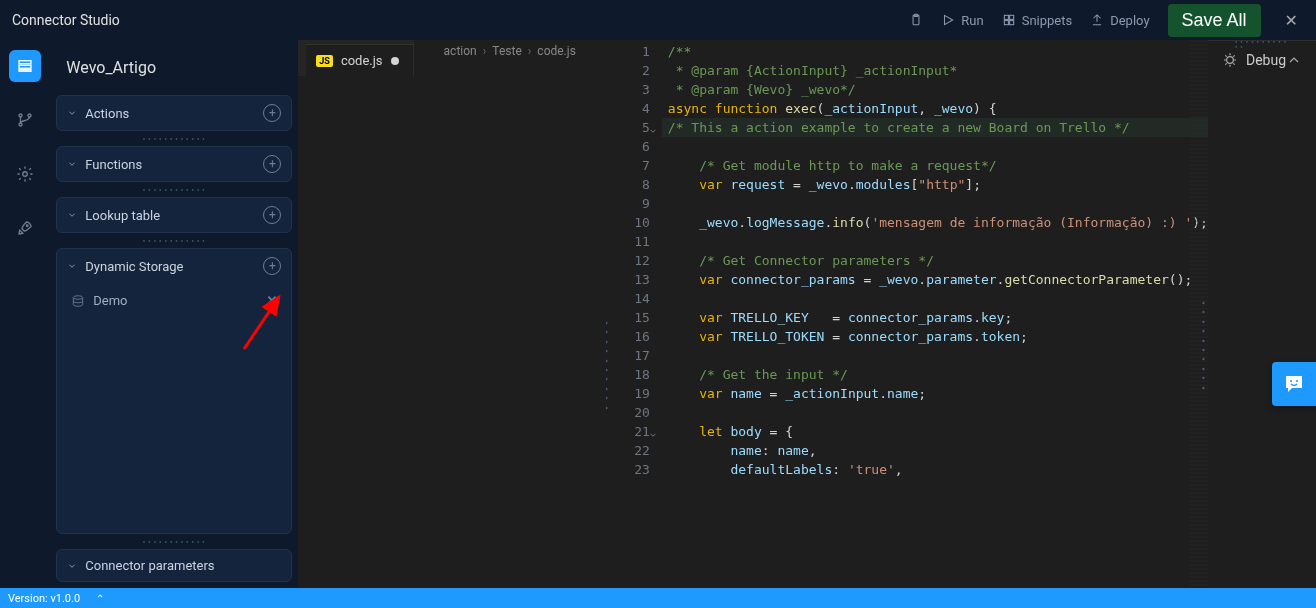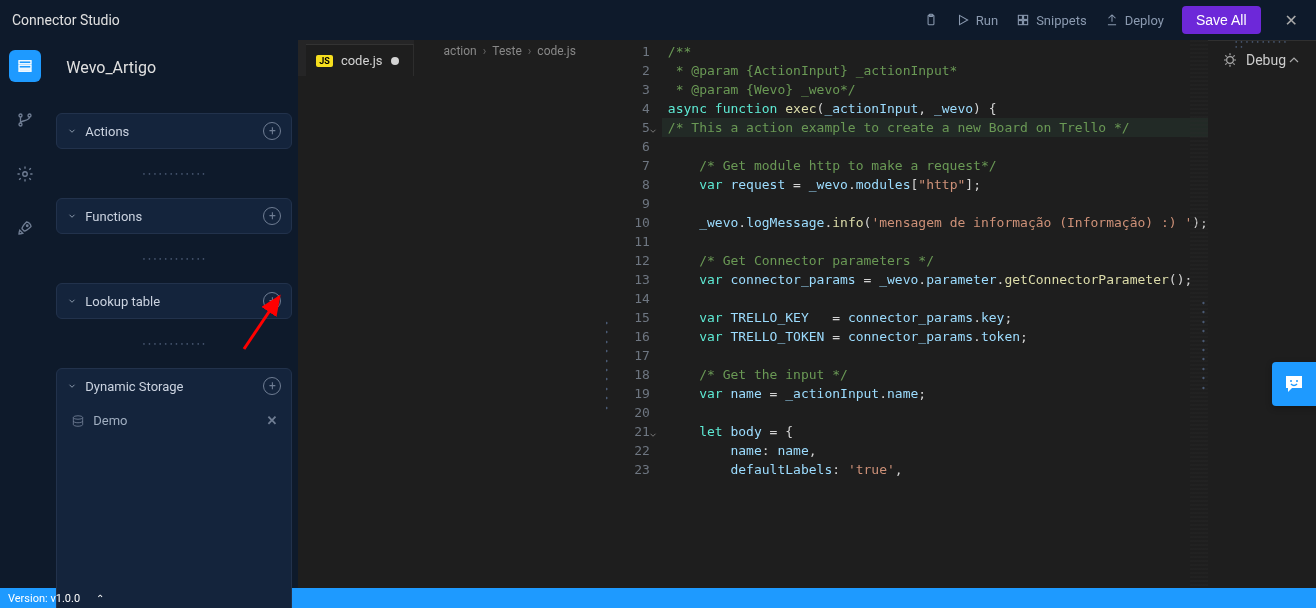--- a/index.html
+++ b/index.html
@@ -25,22 +25,22 @@
     justify-content: space-between;
   }
   .topbar-left { color: #e0e0e0; font-size: 14px; }
   .topbar-right { display: flex; align-items: center; gap: 18px; }
   .topbar-action {
     display: flex; align-items: center; gap: 6px;
     color: #8b9ab0; font-size: 13px; cursor: pointer;
   }
   .topbar-action svg { width: 14px; height: 14px; fill: none; stroke: #8b9ab0; stroke-width: 1.8; }
   .save-btn {
-    background: #6d28d9; color: #fff; border: none;
-    padding: 6px 14px; border-radius: 4px; font-size: 14px; cursor: pointer;
+    background: #14532d; color: #fff; border: none;
+    padding: 6px 14px; border-radius: 4px; font-size: 18px; cursor: pointer;
   }
   .close-btn { color: #aaa; font-size: 16px; cursor: pointer; padding: 4px 6px;}
 
   
   .main {
     display: flex;
     height: 548px;
   }
   .icon-rail {
     width: 52px;
@@ -59,21 +59,21 @@
   .icon-rail svg { width: 18px; height: 18px; stroke: #6f7d93; fill:none; stroke-width:1.8; }
   .icon-rail .rail-btn.active svg { stroke: #fff; }
 
   
   .sidebar {
     width: 256px;
     background: #0e1a2b;
     display: flex;
     flex-direction: column;
     padding: 12px 6px 6px 6px;
-    gap: 22px;
+    gap: 4px;
   }
   .project-title {
     color: #e0e0e0; font-size: 16px; padding: 6px 10px 14px 10px;
   }
   .panel {
     background: #14243c;
     border: 1px solid #22324c;
     border-radius: 6px;
   }
   .panel-header {
@@ -147,21 +147,21 @@
   }
   .gutter .ln { height: 19px; line-height:19px; position: relative;}
   .fold { position:absolute; right:-8px; top:4px; width:10px; height:10px; }
   .fold svg { width:10px; height:10px; stroke:#888; fill:none; stroke-width:2; }
   .code-lines { flex:1; padding: 2px 0; }
   .code-lines .line { height:19px; line-height:19px; white-space: pre; padding-left: 6px; }
   .line.hl { background: rgba(40, 60, 50, 0.4); }
 
   
   .c-com { color:#6a9955; }
-  .c-key { color:#5eead4; }
+  .c-key { color:#eab308; }
   .c-fn  { color:#dcdcaa; }
   .c-var { color:#9cdcfe; }
   .c-str { color:#ce9178; }
   .c-pun { color:#d4d4d4; }
 
   .minimap {
     position:absolute; right:0; top:0; bottom:0; width:18px;
     background: repeating-linear-gradient(to bottom, #2a2a2a 0 2px, transparent 2px 4px);
     opacity: 0.3;
   }

